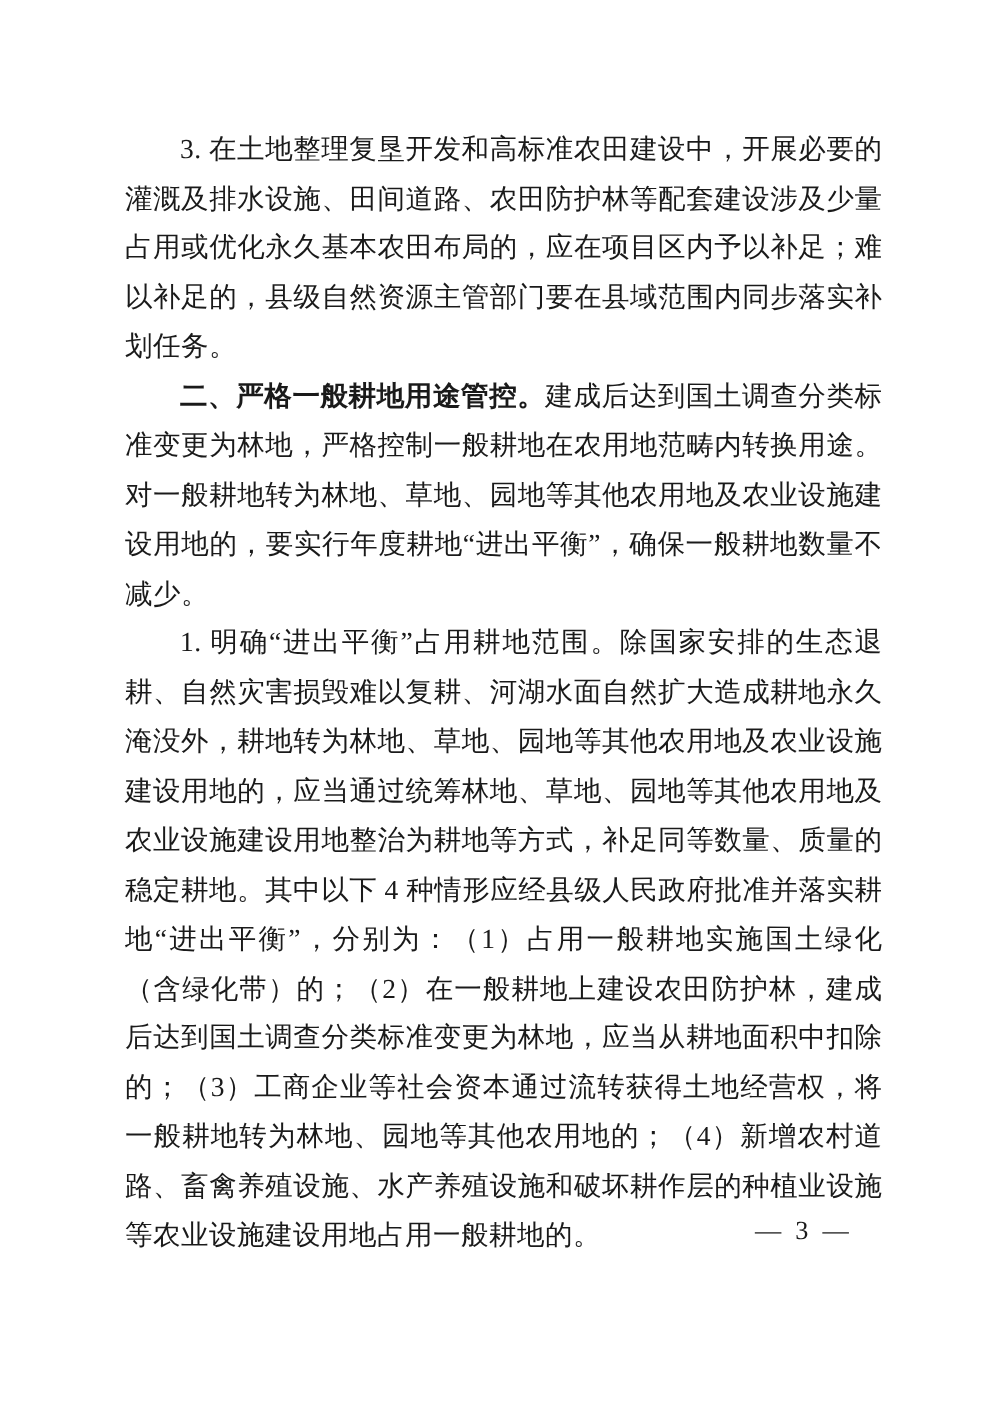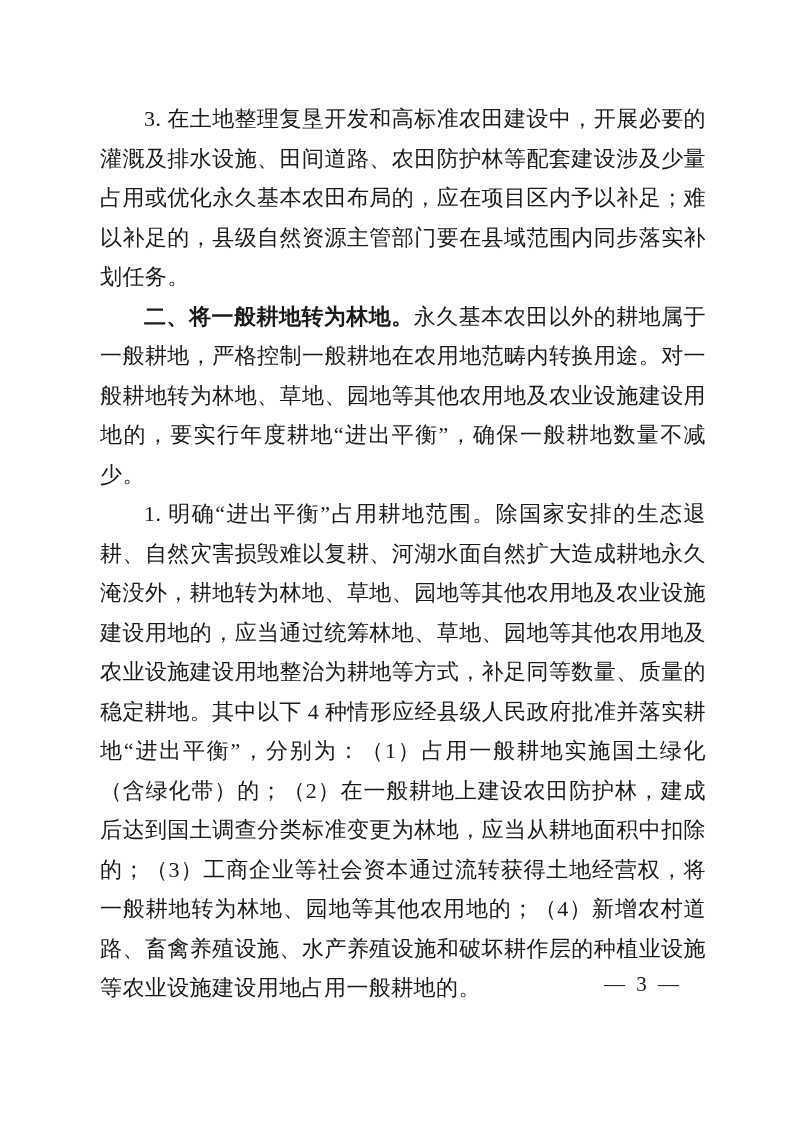--- a/index.html
+++ b/index.html
@@ -48,21 +48,21 @@
 </head>
 <body>
 
 <div class="page">
 
   <div class="body-text">
 
     <p class="para">3. 在土地整理复垦开发和高标准农田建设中，开展必要的灌溉及排水设施、田间道路、农田防护林等配套建设涉及少量占用或优化永久基本农田布局的，应在项目区内予以补足；难以补足的，县级自然资源主管部门要在县域范围内同步落实补划任务。</p>
 
     <p class="para">
-      <span class="lead-bold">二、将一般耕地转为林地。</span><span>永久基本农田以外的耕地属于一般耕地，严格控制一般耕地在农用地范畴内转换用途。对一般耕地转为林地、草地、园地等其他农用地及农业设施建设用地的，要实行年度耕地“进出平衡”，确保一般耕地数量不减少。</span>
+      <span class="lead-bold">二、严格一般耕地用途管控。</span><span>建成后达到国土调查分类标准变更为林地，严格控制一般耕地在农用地范畴内转换用途。对一般耕地转为林地、草地、园地等其他农用地及农业设施建设用地的，要实行年度耕地“进出平衡”，确保一般耕地数量不减少。</span>
     </p>
 
     <p class="para">1. 明确“进出平衡”占用耕地范围。除国家安排的生态退耕、自然灾害损毁难以复耕、河湖水面自然扩大造成耕地永久淹没外，耕地转为林地、草地、园地等其他农用地及农业设施建设用地的，应当通过统筹林地、草地、园地等其他农用地及农业设施建设用地整治为耕地等方式，补足同等数量、质量的稳定耕地。其中以下 4 种情形应经县级人民政府批准并落实耕地“进出平衡”，分别为：（1）占用一般耕地实施国土绿化（含绿化带）的；（2）在一般耕地上建设农田防护林，建成后达到国土调查分类标准变更为林地，应当从耕地面积中扣除的；（3）工商企业等社会资本通过流转获得土地经营权，将一般耕地转为林地、园地等其他农用地的；（4）新增农村道路、畜禽养殖设施、水产养殖设施和破坏耕作层的种植业设施等农业设施建设用地占用一般耕地的。</p>
 
   </div>
 
   <div class="page-footer">
     <span>— 3 —</span>
   </div>
 

